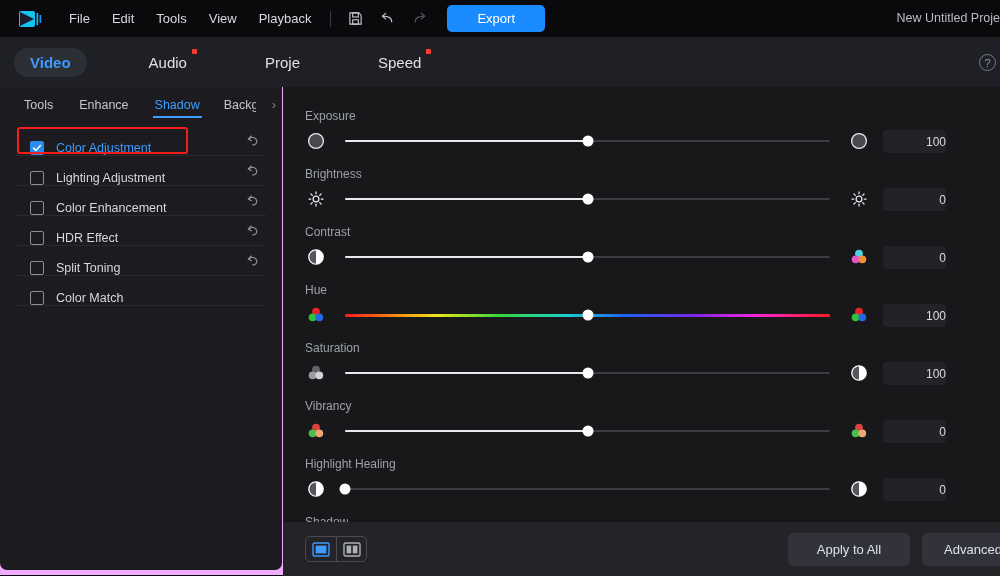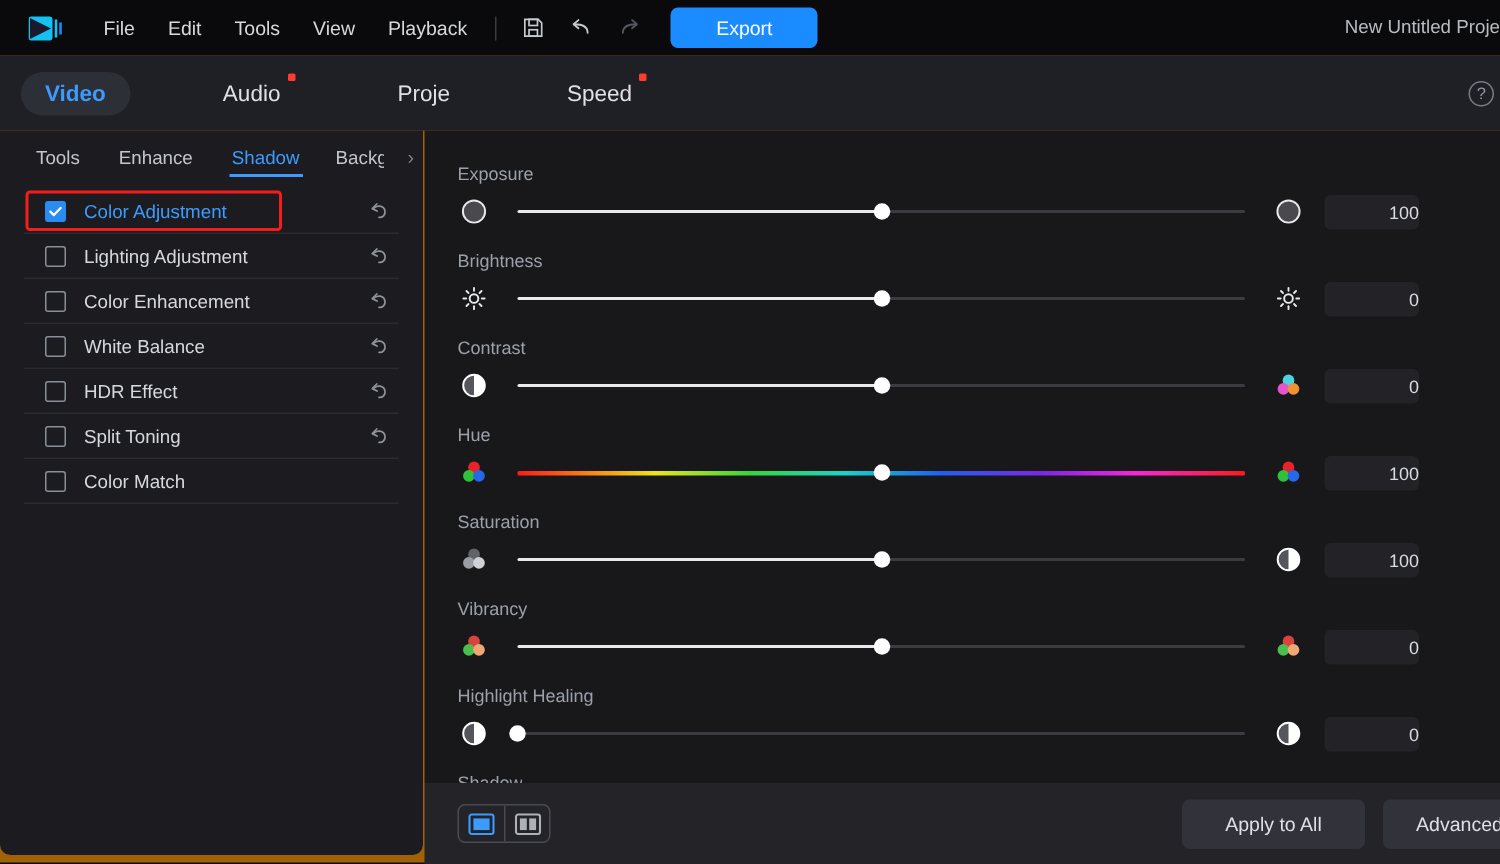--- a/index.html
+++ b/index.html
@@ -2,21 +2,21 @@
 <html><head>
 <meta charset="utf-8">
 <style>
   * { box-sizing: border-box; margin: 0; padding: 0; }
   html, body {
     width: 1000px; height: 576px;
     background: #0a0a0c;
     font-family: "Liberation Sans", sans-serif;
     overflow: hidden;
   }
-  #app { position: relative; width: 1000px; height: 575px; background: #a16207; }
+  #app { position: relative; width: 1000px; height: 575px; background: #f0abfc; }
 
   
   .menubar {
     position: absolute; left: 0; top: 0; width: 1000px; height: 37px;
     background: #0a0a0c; display: flex; align-items: center;
   }
   .logo {
     width: 26px; height: 22px; margin-left: 18px; margin-right: 14px;
     display: flex; align-items: center; justify-content: center;
   }
@@ -84,21 +84,21 @@
   }
 
   
   .sidebar {
     position: absolute; left: 0; top: 122px; width: 282px; height: 448px;
     background: #1c1c20; border-bottom-left-radius: 7px;
     border-bottom-right-radius: 7px; padding-top: 4px;
   }
   .eff-row {
     position: relative; height: 30px; margin: 0 16px; display: flex;
-    align-items: center; border-bottom: 1px solid #2a2a2f; cursor: pointer;
+    align-items: flex-end; border-bottom: 1px solid #2a2a2f; cursor: pointer;
   }
   .eff-row:last-child { border-bottom: 1px solid #2a2a2f; }
   .cb {
     width: 14px; height: 14px; border: 1.3px solid #8a8e97; border-radius: 2px;
     margin-left: 14px; margin-right: 12px; flex: none; cursor: pointer;
     display: flex; align-items: center; justify-content: center;
   }
   .cb.checked { background: #2a8cf0; border-color: #2a8cf0; }
   .eff-label { font-size: 12.5px; color: #d5d8dd; white-space: nowrap; }
   .eff-row.selected .eff-label { color: #3d9bfd; }
@@ -261,28 +261,20 @@
           <div class="cb"></div>
           <div class="eff-label">Lighting Adjustment</div>
           <div class="reset-ic"><svg width="15" height="15" viewBox="0 0 16 16">
               <path d="M4.2 6.4 C6.8 3.6 11.6 4.3 12.4 8 C13 11 10.6 13 8.2 12.7" fill="none" stroke="#8e9299" stroke-width="1.25" stroke-linecap="round"></path>
               <path d="M6.6 3.2 L3.4 6.5 L6.8 8.2" fill="none" stroke="#8e9299" stroke-width="1.25" stroke-linecap="round" stroke-linejoin="round"></path>
             </svg></div>
         </div>
         <div class="eff-row">
           <div class="cb"></div>
           <div class="eff-label">Color Enhancement</div>
-          <div class="reset-ic"><svg width="15" height="15" viewBox="0 0 16 16">
-              <path d="M4.2 6.4 C6.8 3.6 11.6 4.3 12.4 8 C13 11 10.6 13 8.2 12.7" fill="none" stroke="#8e9299" stroke-width="1.25" stroke-linecap="round"></path>
-              <path d="M6.6 3.2 L3.4 6.5 L6.8 8.2" fill="none" stroke="#8e9299" stroke-width="1.25" stroke-linecap="round" stroke-linejoin="round"></path>
-            </svg></div>
-        </div>
-        <div class="eff-row">
-          <div class="cb"></div>
-          <div class="eff-label">White Balance</div>
           <div class="reset-ic"><svg width="15" height="15" viewBox="0 0 16 16">
               <path d="M4.2 6.4 C6.8 3.6 11.6 4.3 12.4 8 C13 11 10.6 13 8.2 12.7" fill="none" stroke="#8e9299" stroke-width="1.25" stroke-linecap="round"></path>
               <path d="M6.6 3.2 L3.4 6.5 L6.8 8.2" fill="none" stroke="#8e9299" stroke-width="1.25" stroke-linecap="round" stroke-linejoin="round"></path>
             </svg></div>
         </div>
         <div class="eff-row">
           <div class="cb"></div>
           <div class="eff-label">HDR Effect</div>
           <div class="reset-ic"><svg width="15" height="15" viewBox="0 0 16 16">
               <path d="M4.2 6.4 C6.8 3.6 11.6 4.3 12.4 8 C13 11 10.6 13 8.2 12.7" fill="none" stroke="#8e9299" stroke-width="1.25" stroke-linecap="round"></path>

